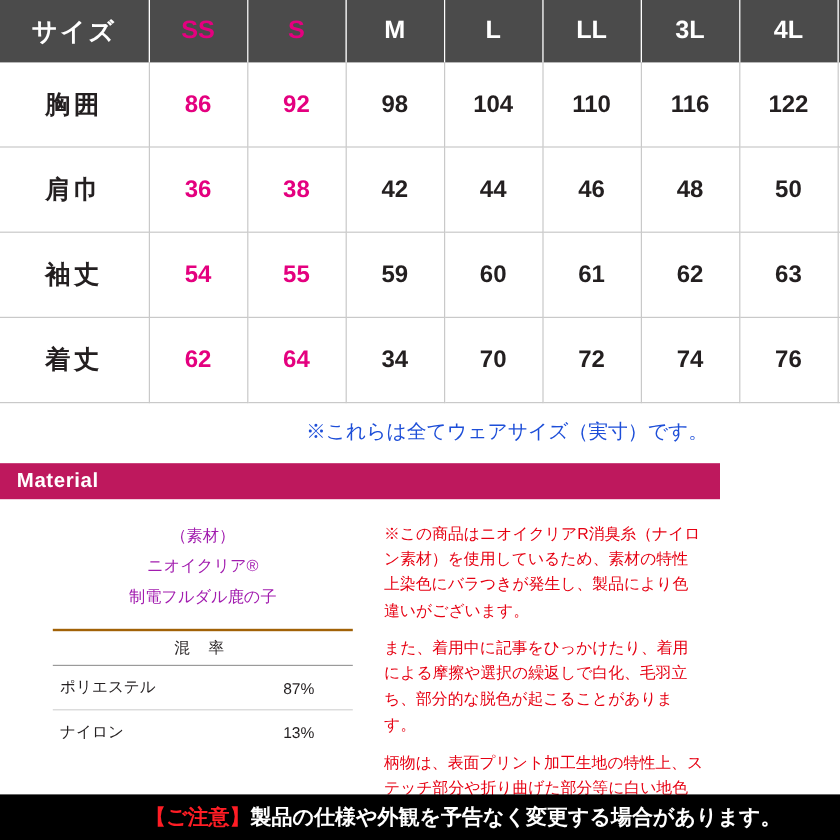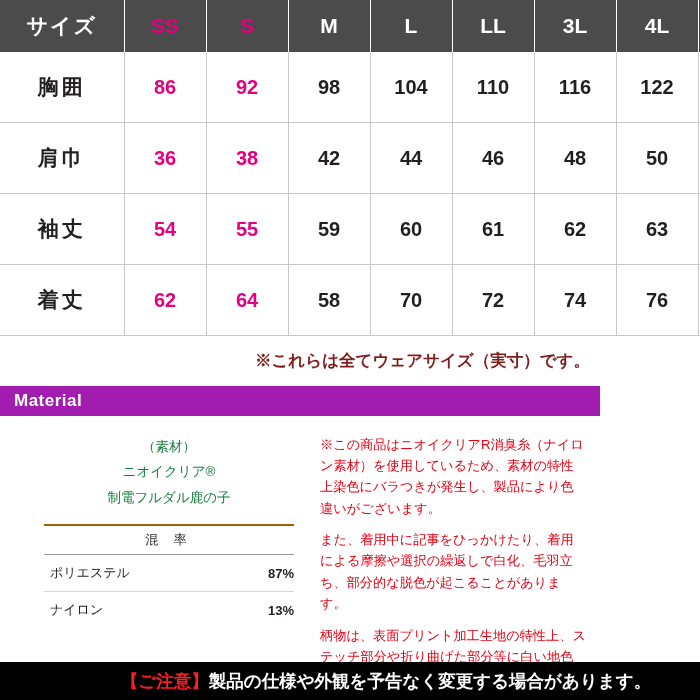--- a/index.html
+++ b/index.html
@@ -77,28 +77,27 @@
 
   
   .table-notes {
     text-align: right;
     padding: 12px 10px 0 0;
     color: #e4007f;
     font-size: 16.5px;
     line-height: 1.55;
   }
   .table-notes .note-black {
-    color: #7f1d1d;
-    font-weight: bold;
+    color: #1d4ed8;
   }
 
   
   .material-bar {
     margin-top: 12px;
-    background: #a21caf;
+    background: #be185d;
     color: #ffffff;
     height: 30px;
     line-height: 30px;
     padding-left: 14px;
     font-size: 17px;
     font-weight: bold;
     letter-spacing: 0.5px;
   }
 
   
@@ -108,21 +107,21 @@
   }
   .mat-left {
     width: 320px;
     padding-left: 18px;
     box-sizing: border-box;
   }
   .mat-left .mat-head {
     text-align: center;
     font-size: 13.5px;
     line-height: 1.9;
-    color: #15803d;
+    color: #a21caf;
   }
   .comp-table {
     width: 250px;
     margin: 14px auto 0 auto;
     border-collapse: collapse;
     font-size: 13px;
   }
   .comp-table th {
     font-weight: normal;
     text-align: center;
@@ -133,24 +132,23 @@
   }
   .comp-table td {
     padding: 9px 0;
     border-bottom: 1px solid #d4d4d4;
   }
   .comp-table td.name {
     text-align: left;
     padding-left: 6px;
   }
   .comp-table td.value {
-    text-align: right;
+    text-align: center;
     width: 90px;
     padding-left: 14px;
-    font-weight: bold;
   }
   .comp-table tr:last-child td {
     border-bottom: none;
   }
 
   .mat-right {
     flex: 1;
     padding-right: 14px;
     color: #e60012;
     font-size: 13.2px;
@@ -240,21 +238,21 @@
         <td>60</td>
         <td>61</td>
         <td>62</td>
         <td>63</td>
         <td>63</td>
       </tr>
       <tr>
         <td class="row-head">着丈</td>
         <td class="accent">62</td>
         <td class="accent">64</td>
-        <td>58</td>
+        <td>34</td>
         <td>70</td>
         <td>72</td>
         <td>74</td>
         <td>76</td>
         <td>78</td>
       </tr>
     </tbody>
   </table>
 
   <div class="table-notes">

